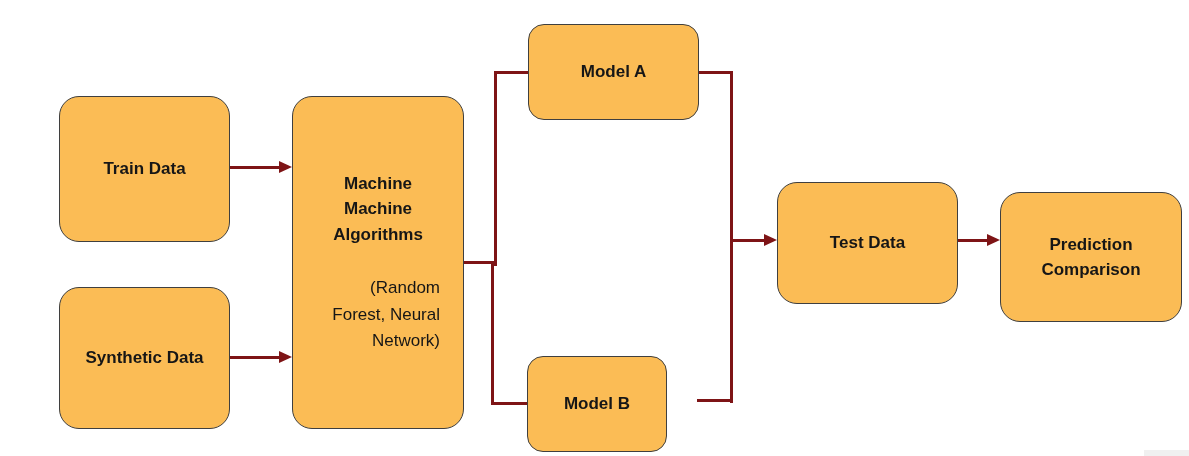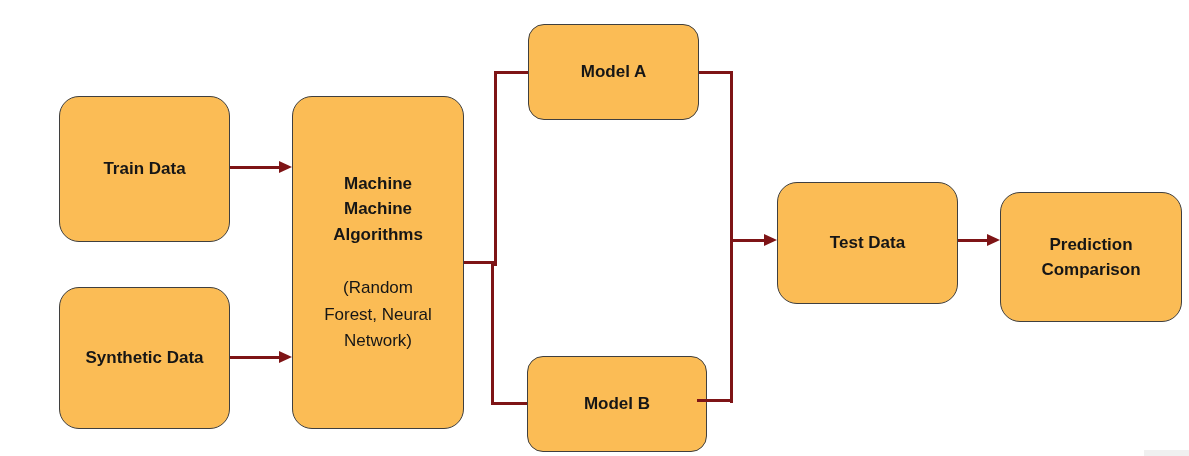--- a/index.html
+++ b/index.html
@@ -33,23 +33,23 @@
     font-size:17px;
     line-height:1.4;
   }
   .node .sub{font-weight:normal;line-height:1.55;}
   .node .lbl{line-height:1.5;}
 
   #n-train{left:59px;top:96px;width:171px;height:146px;text-align:right;}
   #n-synth{left:59px;top:287px;width:171px;height:142px;}
   #n-ml{left:292px;top:96px;width:172px;height:333px;gap:28px;}
   #n-ml .lbl{width:112px;}
-  #n-ml .sub{width:124px;}
+  #n-ml .sub{width:124px;text-align:right;}
   #n-modela{left:528px;top:24px;width:171px;height:96px;border-radius:16px;}
-  #n-modelb{left:527px;top:356px;width:180px;height:96px;border-radius:16px;}
+  #n-modelb{left:527px;top:356px;width:140px;height:96px;border-radius:16px;}
   #n-test{left:777px;top:182px;width:181px;height:122px;}
   #n-pred{left:1000px;top:182px;width:182px;height:130px;margin-top:10px;}
   #n-pred .lbl{width:130px;}
 
   .hline,.vline{position:absolute;background:var(--line);}
   .hline{height:3px;}
   .vline{width:3px;}
   .ah{
     position:absolute;width:0;height:0;
     border-top:6.5px solid transparent;

